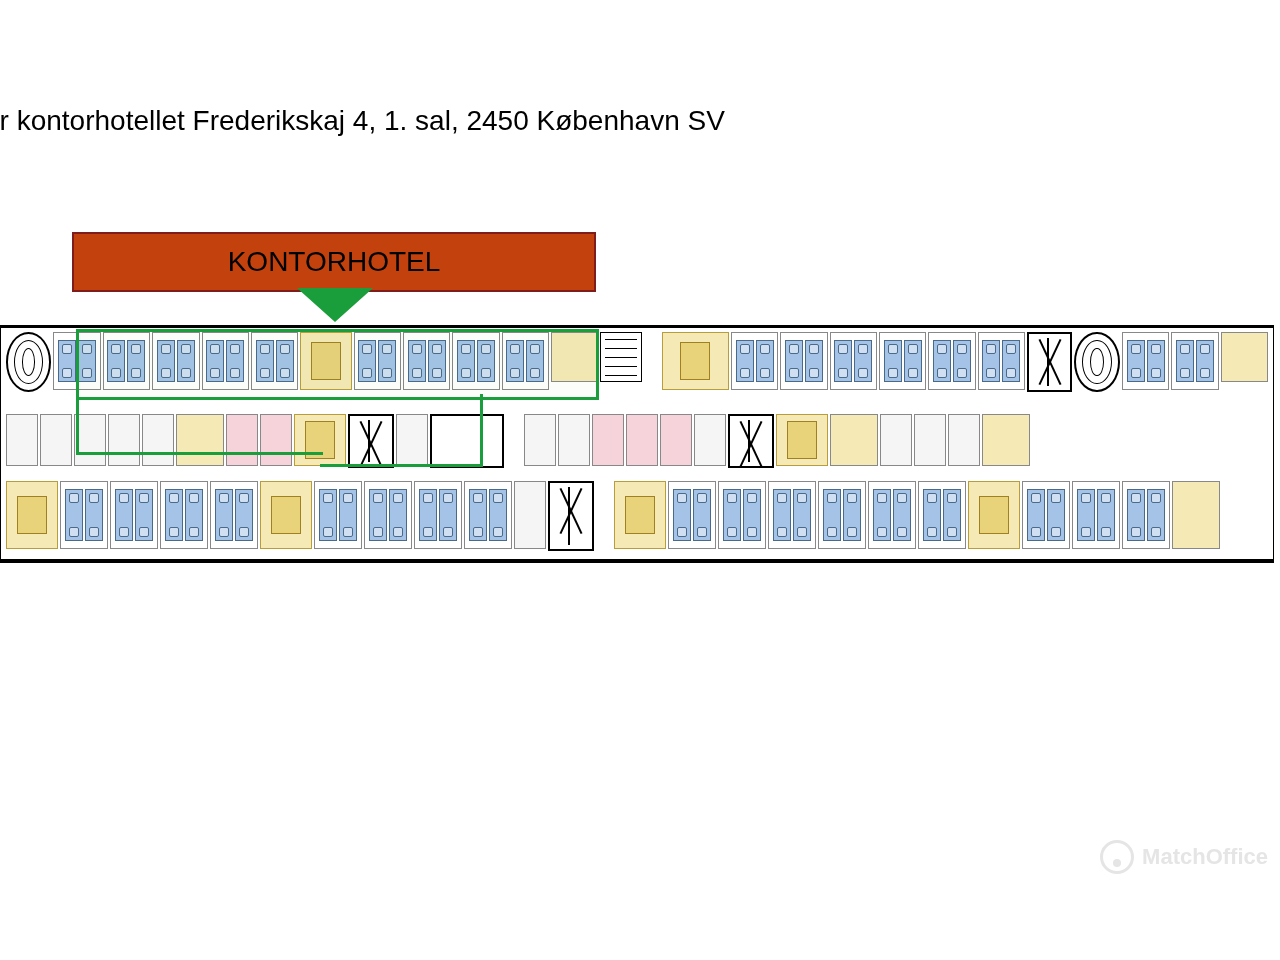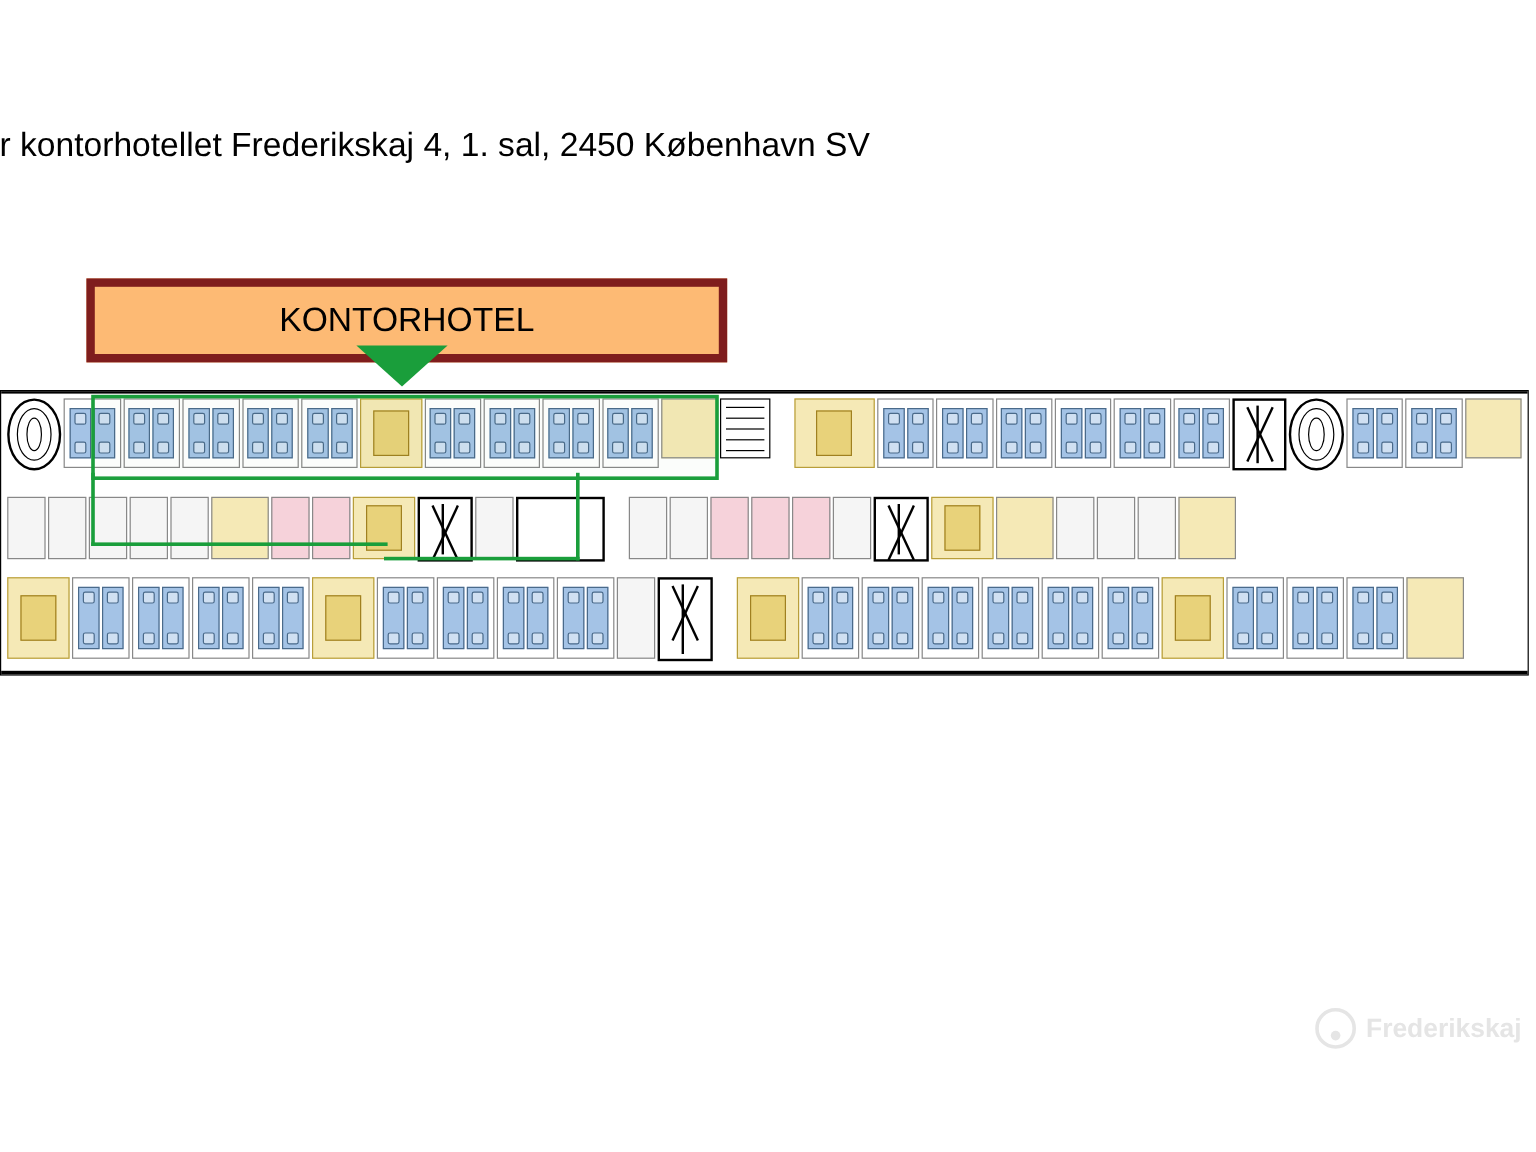--- a/index.html
+++ b/index.html
@@ -19,22 +19,22 @@
     font-size: 28px;
     color: #000;
     white-space: nowrap;
   }
   .callout-box {
     position: absolute;
     top: 232px;
     left: 72px;
     width: 520px;
     height: 56px;
-    border: 7px solid #7f1d1d;
-    background: #fdba74;
+    border: 2px solid #7f1d1d;
+    background: #c2410c;
     display: flex;
     align-items: center;
     justify-content: center;
   }
   .callout-label {
     font-size: 28px;
     color: #000;
   }
   .callout-arrow {
     position: absolute;
@@ -485,14 +485,14 @@
       <div class="desk-pair">
         <div class="desk"></div>
         <div class="desk"></div>
       </div>
       <div class="util yellow" style="width: 46px;"></div>
     </div>
 </div>
 
 <div class="watermark">
   <span class="watermark-icon"></span>
-  <span>Frederikskaj</span>
+  <span>MatchOffice</span>
 </div>
 
 </body></html>

